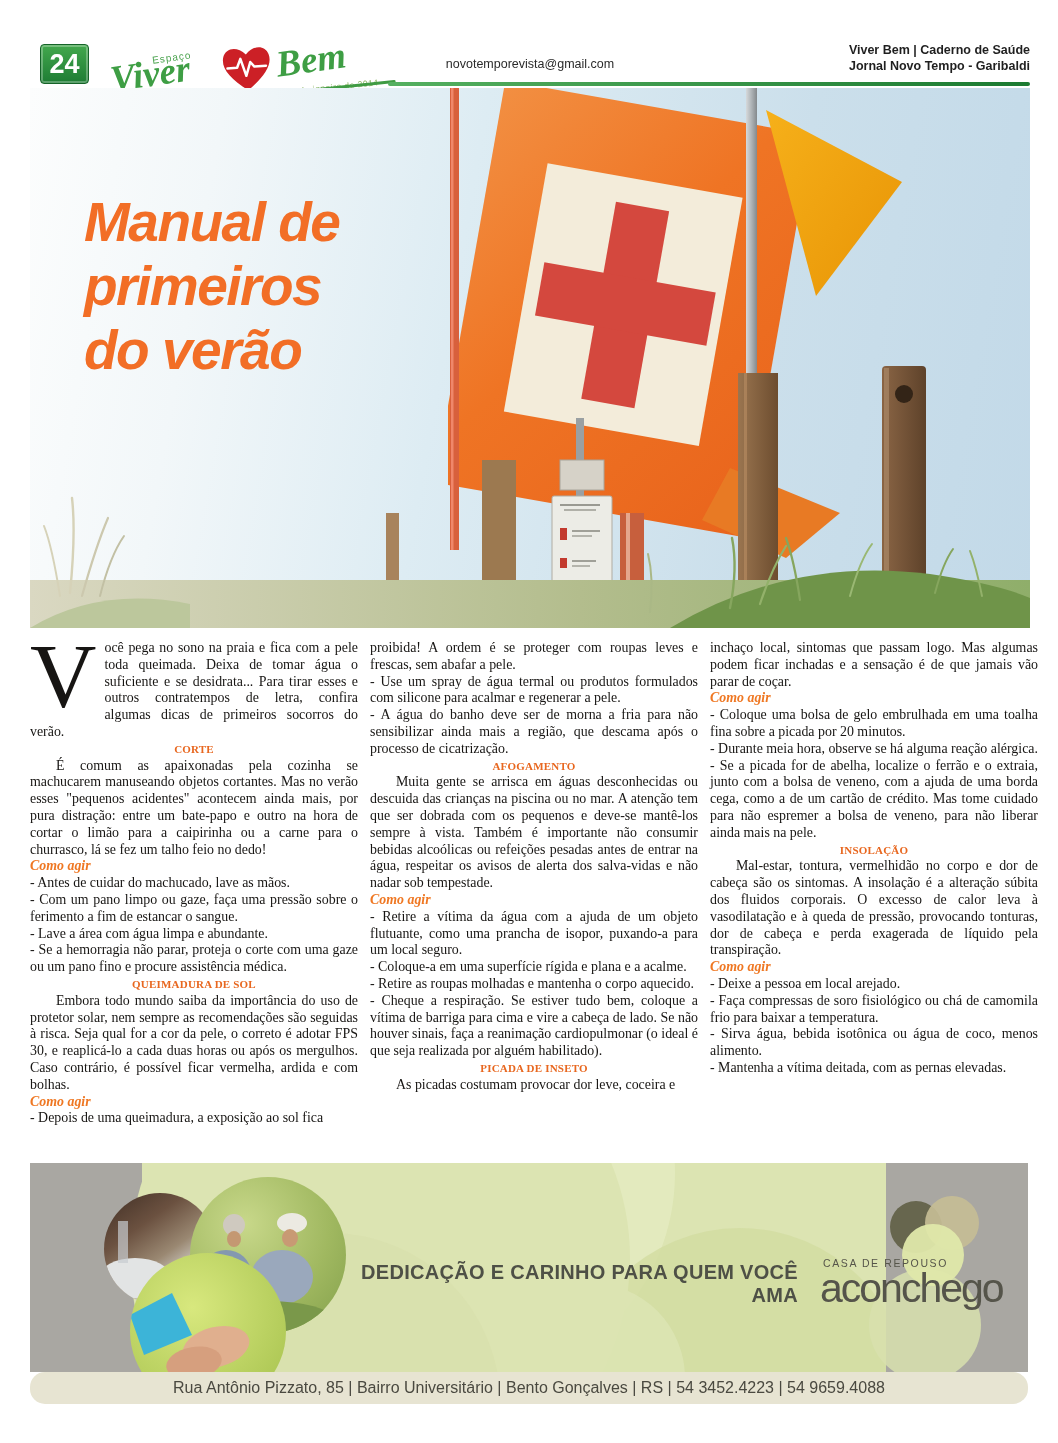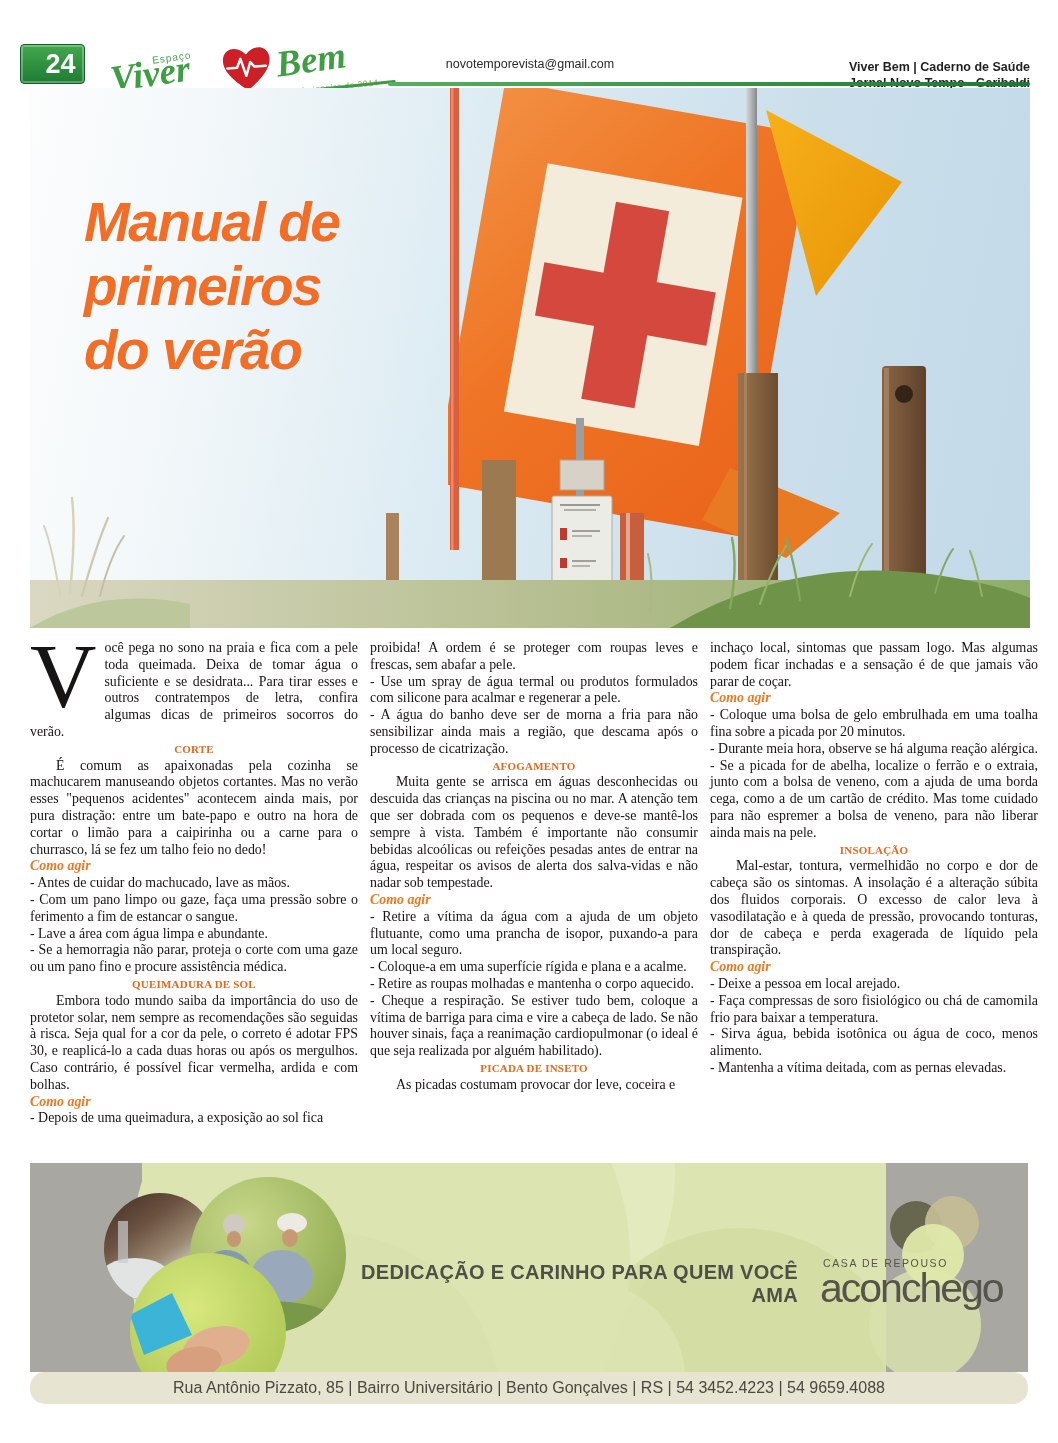--- a/index.html
+++ b/index.html
@@ -1,39 +1,39 @@
 <!DOCTYPE html>
 <html><head>
 <meta charset="utf-8">
 <style>
   html,body{margin:0;padding:0;background:#ffffff;}
   .page{position:relative;width:1058px;height:1443px;background:#fff;overflow:hidden;
         font-family:"Liberation Sans",sans-serif;}
 
   
-  .pagenum{position:absolute;left:20px;top:44px;width:47px;height:38px;border-radius:4px;
+  .pagenum{position:absolute;left:40px;top:44px;width:47px;height:38px;border-radius:4px;
            background:linear-gradient(#43a84d,#1e7c34);border:1px solid #156328;
            box-shadow:inset 0 0 0 2px rgba(255,255,255,.28);
-           color:#fff;font-weight:700;font-size:27px;line-height:38px;text-align:center;padding-left:16px;}
+           color:#fff;font-weight:700;font-size:27px;line-height:38px;text-align:center;}
   .logo{position:absolute;left:100px;top:30px;width:300px;height:70px;}
   .logo .espaco{position:absolute;left:52px;top:22px;font-size:10px;color:#4aa34e;
                 transform:rotate(-8deg);letter-spacing:1px;}
   .logo .viver{position:absolute;left:10px;top:22px;font:italic 700 37px "Liberation Serif",serif;
                color:#3e9e44;transform:rotate(-8deg);}
   .logo .bem{position:absolute;left:176px;top:8px;font:italic 700 37px "Liberation Serif",serif;
              color:#3e9e44;transform:rotate(-8deg);}
   .logo .heart{position:absolute;left:118px;top:12px;transform:rotate(-4deg);}
   .logo .date{position:absolute;left:186px;top:52px;font-size:8.5px;color:#86b25e;
               transform:rotate(-6deg);letter-spacing:.5px;white-space:nowrap;}
   .logo .swash{position:absolute;left:158px;top:57px;width:138px;height:3px;background:#3f9b43;
                border-radius:2px;transform:rotate(-6deg);}
   .email{position:absolute;left:380px;top:57px;width:300px;text-align:center;
          font-size:12.5px;color:#2b2b2b;}
   .mast-right{position:absolute;right:28px;top:42px;text-align:right;
-              font-size:12.5px;font-weight:700;color:#1f1f1f;line-height:16px;margin-top:17px;}
+              font-size:12.5px;font-weight:700;color:#1f1f1f;line-height:16px;}
   .rule{position:absolute;left:388px;top:82px;width:642px;height:4px;border-radius:2px;
         background:linear-gradient(90deg,#55b060,#1b7a31);}
 
   
   .photo{position:absolute;left:30px;top:88px;width:1000px;height:540px;overflow:hidden;
          background:linear-gradient(100deg,#fcfdfd 0%,#f2f7f9 18%,#ddecf3 42%,#cbdfeb 72%,#c2d9e8 100%);}
   .photo svg{position:absolute;left:0;top:0;}
 
   
   .title{position:absolute;left:84px;top:190px;z-index:5;

